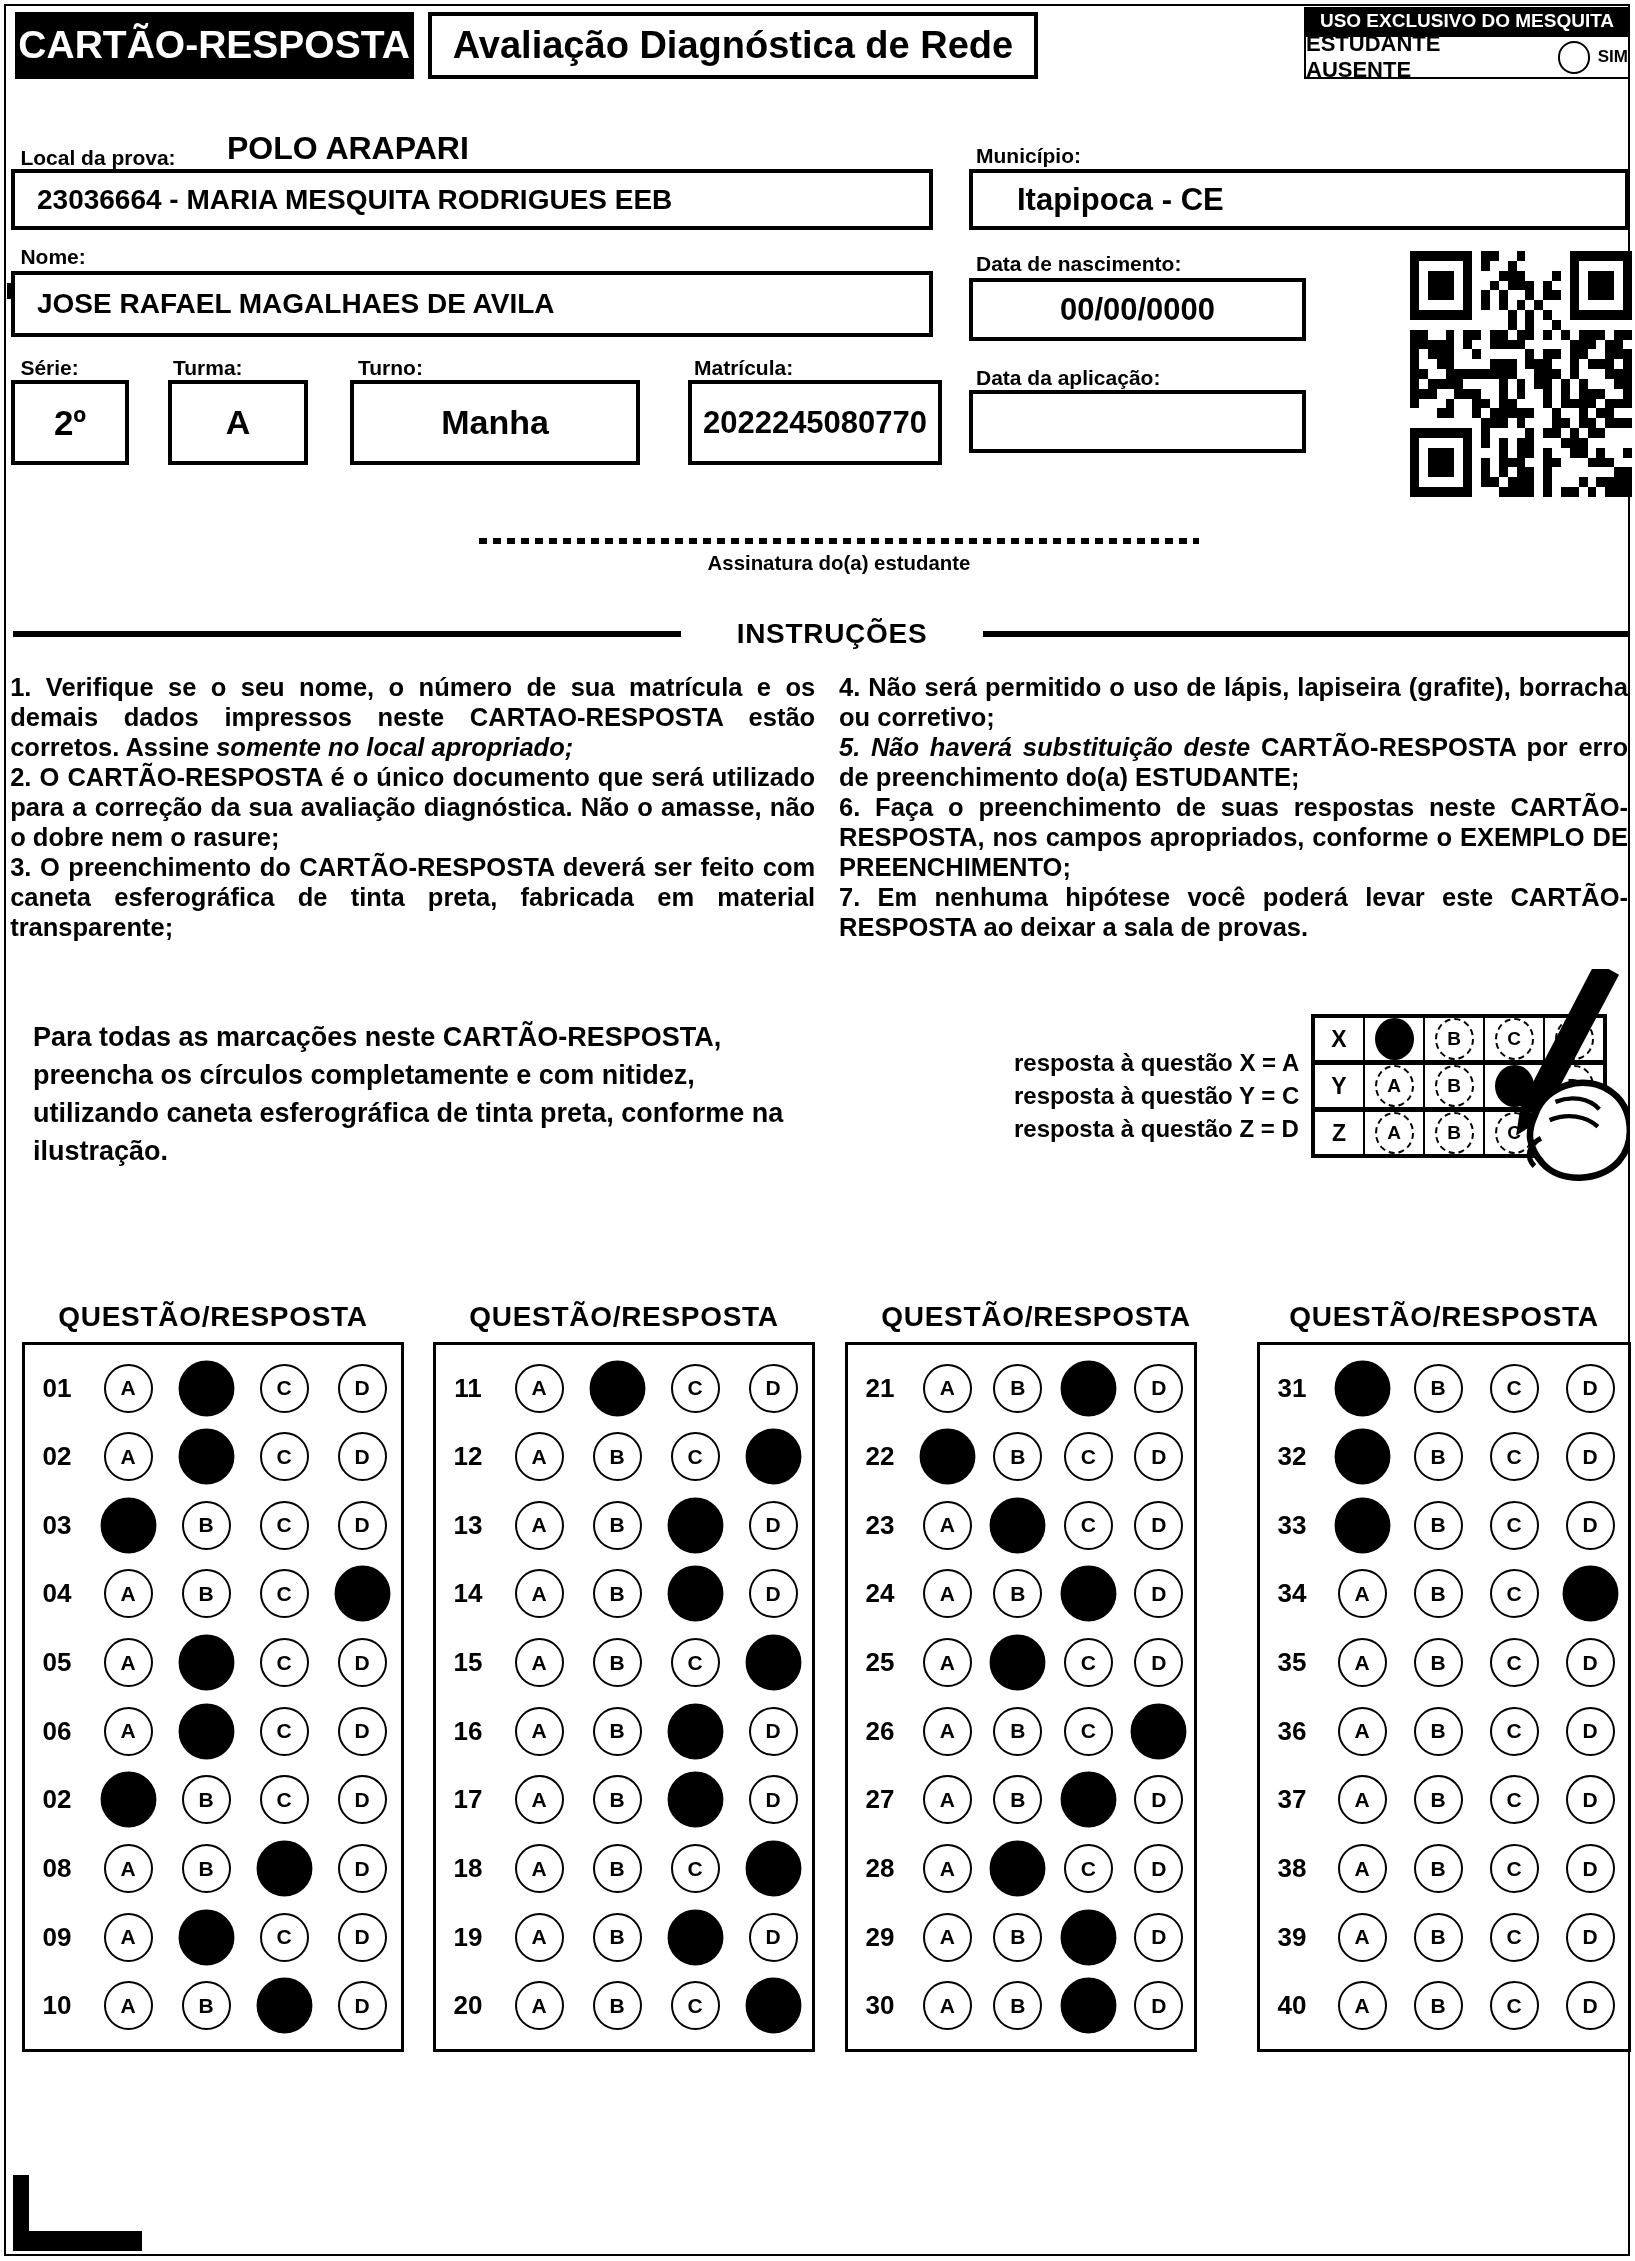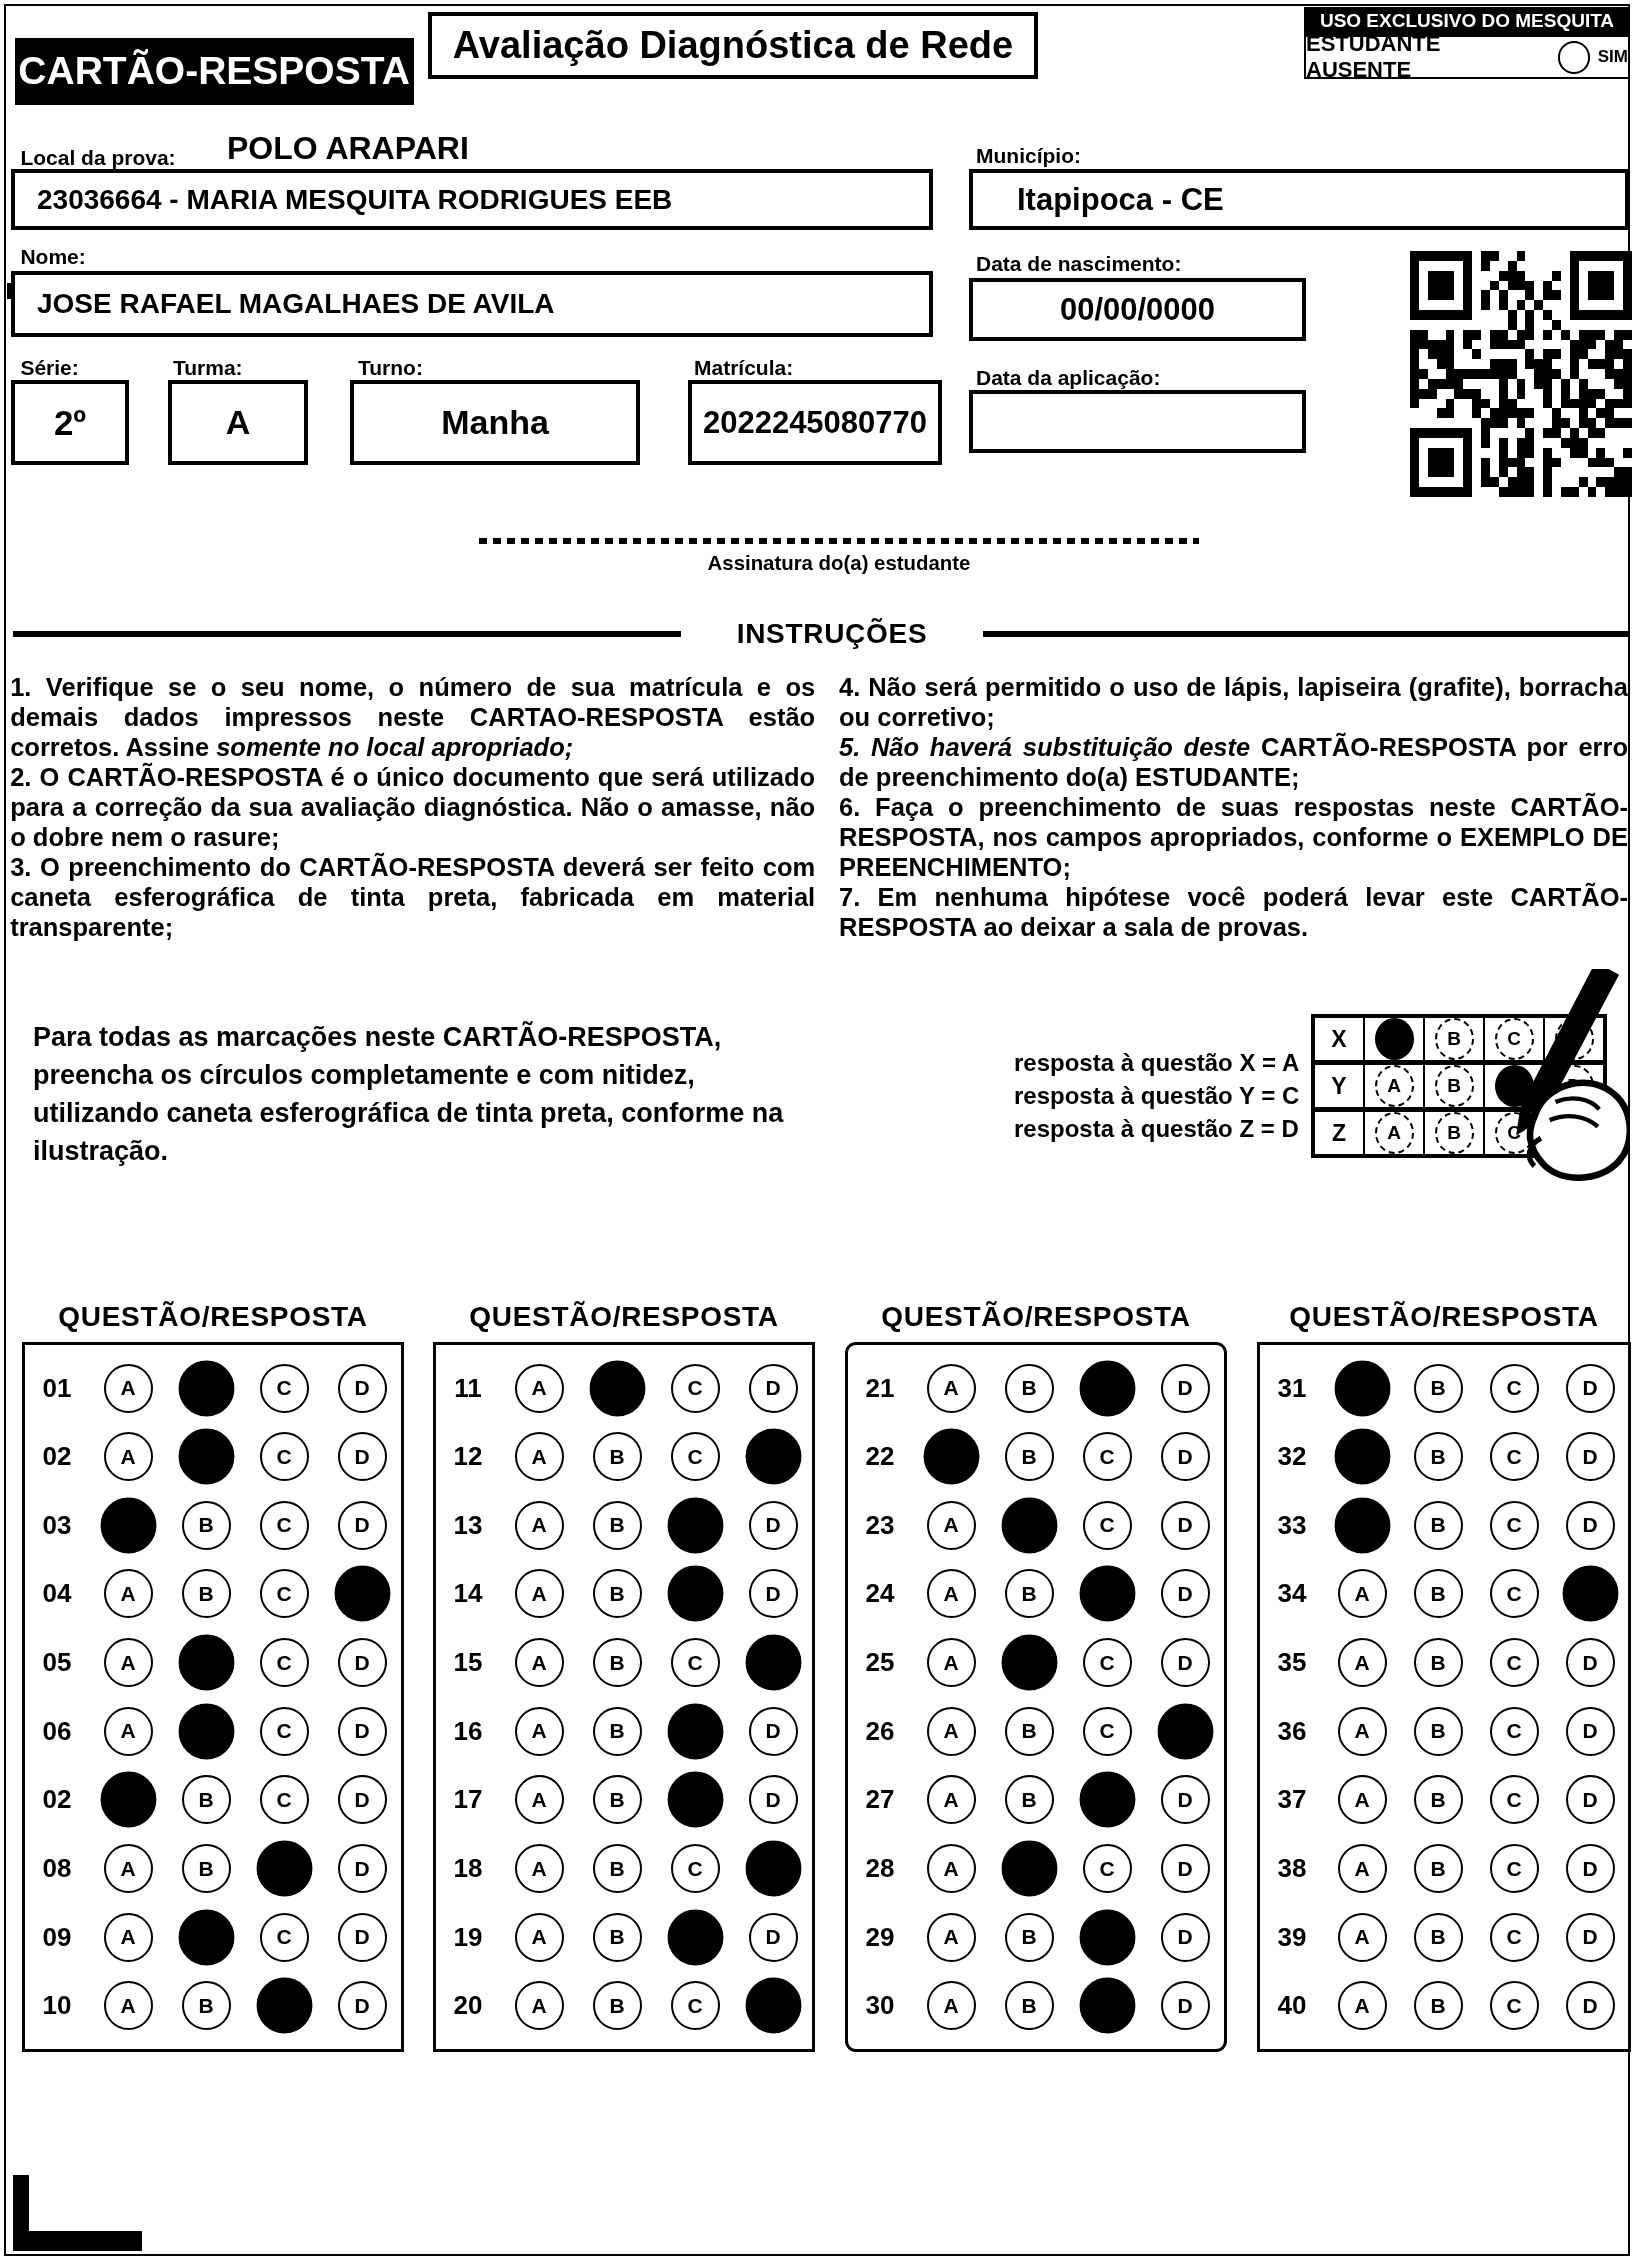--- a/index.html
+++ b/index.html
@@ -3,21 +3,21 @@
 <meta charset="utf-8">
 <style>
   html,body{margin:0;padding:0;background:#e8e8e8;}
   .sheet{position:relative;width:1635px;height:2261px;background:#fff;color:#000;
          font-family:"Liberation Sans",sans-serif;overflow:hidden;}
   .abs{position:absolute;box-sizing:border-box;}
   .b{font-weight:bold;}
   .frame{left:4.4px;top:4.4px;width:1626px;height:2252px;border:2.9px solid #000;}
   
   .hd-black{background:#000;color:#fff;display:flex;align-items:center;justify-content:center;font-weight:bold;}
-  .hd-title{left:14.6px;top:11.7px;width:399px;height:67px;font-size:39px;margin-top:26px;}
+  .hd-title{left:14.6px;top:11.7px;width:399px;height:67px;font-size:39px;}
   .hd-exam{left:428px;top:11.7px;width:610px;height:67px;border:4.4px solid #000;display:flex;align-items:center;justify-content:center;font-size:38px;font-weight:bold;background:#fff;}
   .hd-grade{left:1053px;top:8.7px;width:229px;height:70px;font-size:48px;letter-spacing:1.5px;}
   .uso{left:1304px;top:7.3px;width:326px;height:71px;}
   .uso-strip{left:0;top:0;width:100%;height:28px;background:#000;color:#fff;display:flex;align-items:center;justify-content:center;font-size:19px;font-weight:bold;}
   .uso-inner{left:0;top:28px;width:100%;height:44px;border:2.9px solid #000;display:flex;align-items:center;justify-content:center;gap:7.3px;background:#fff;}
   .uso-label{font-size:22px;font-weight:bold;}
   .uso-circle{width:29px;height:29px;border:2.9px solid #000;border-radius:50%;}
   .uso-sim{font-size:17px;font-weight:bold;}
   
   .lbl{font-size:21px;font-weight:bold;}
@@ -698,21 +698,21 @@
       <div class="qrow">
         <div class="qnum">20</div>
         <div class="opts">
           <div class="bubble">A</div>
           <div class="bubble">B</div>
           <div class="bubble">C</div>
           <div class="bubble filled">D</div>
         </div>
       </div>
     </div>
-  <div class="abs qbox" style="left:845px;top:1342px;width:382px;height:710px;border-radius:11px;">
+  <div class="abs qbox" style="left:845px;top:1342px;width:352px;height:710px;">
       <div class="qrow">
         <div class="qnum">21</div>
         <div class="opts">
           <div class="bubble">A</div>
           <div class="bubble">B</div>
           <div class="bubble filled">C</div>
           <div class="bubble">D</div>
         </div>
       </div>
       <div class="qrow">

